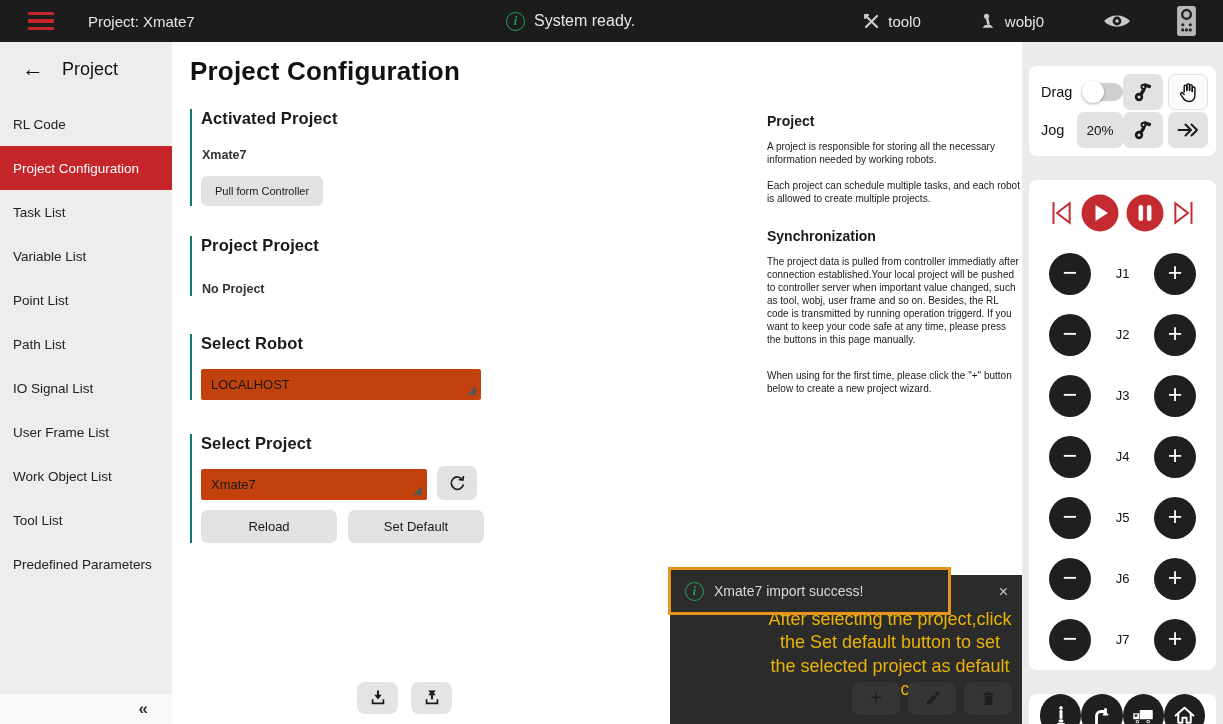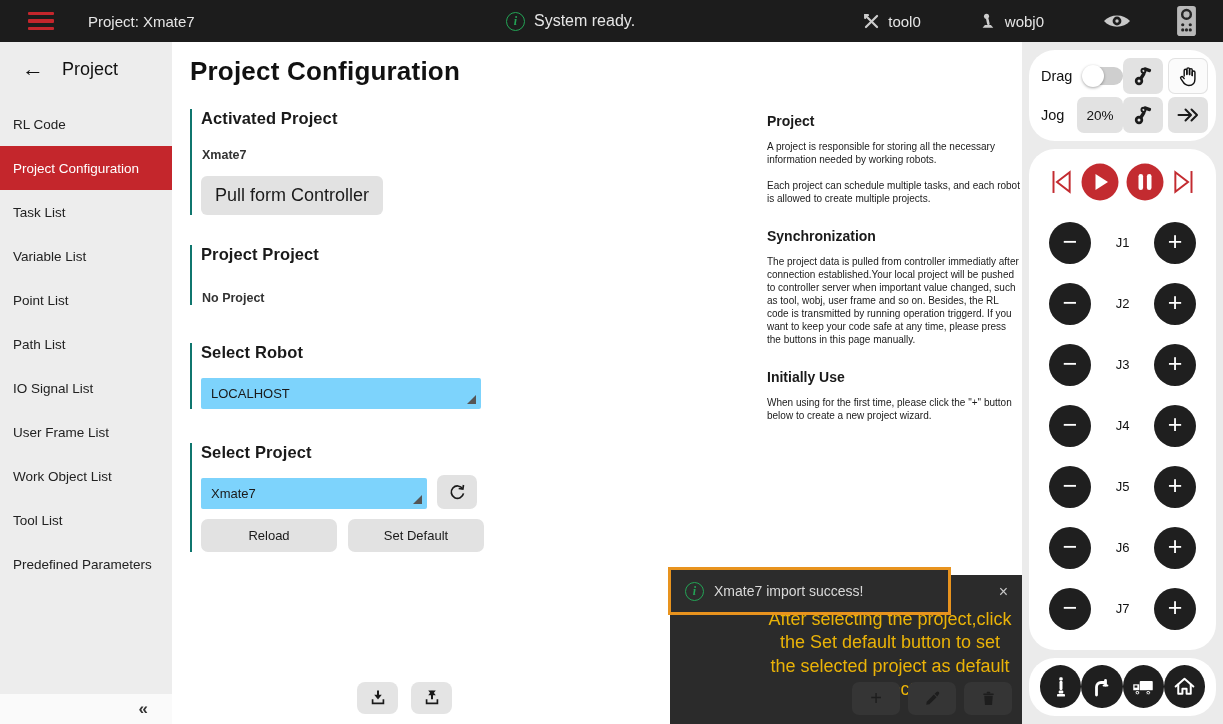--- a/index.html
+++ b/index.html
@@ -40,23 +40,23 @@
 
   
   .main { flex:1; background:#fff; position:relative; padding:14px 0 0 18px; }
   .page-title { font-size:26px; font-weight:bold; color:#111; letter-spacing:0.2px; }
   .cols { display:flex; margin-top:22px; }
   .form-col { width:575px; flex:none; }
   .section { border-left:2px solid #0f766e; padding-left:9px; margin-bottom:30px; }
   .sec-heading { font-size:16.5px; color:#1a1a1a; font-weight:bold; letter-spacing:0.1px; }
   .sec-value { font-size:12.5px; font-weight:bold; color:#333; margin:20px 0 14px 1px; }
   .btn-row { display:flex; gap:7px; }
-  .gbtn { background:#e2e2e2; border:none; border-radius:6px; font-size:18px; color:#1a1a1a;
+  .gbtn { background:#e2e2e2; border:none; border-radius:6px; font-size:11px; color:#1a1a1a;
     padding:9px 14px; cursor:pointer; font-family:inherit; }
-  .dropdown { position:relative; background:#7dd3fc; width:280px; height:31px; border-radius:2px;
+  .dropdown { position:relative; background:#c2410c; width:280px; height:31px; border-radius:2px;
     display:flex; align-items:center; padding-left:10px; font-size:13px; color:#1a1a1a;
     cursor:pointer; margin-top:16px; }
   .dropdown::after { content:""; position:absolute; right:5px; bottom:5px;
     border-left:9px solid transparent; border-bottom:9px solid #555; }
   .dd-narrow { width:226px; }
   .sel-proj-row { display:flex; align-items:flex-end; gap:10px; }
   .refresh-btn { width:40px; height:34px; background:#e2e2e2; border:none; border-radius:7px;
     display:flex; align-items:center; justify-content:center; cursor:pointer; }
   .rl-row { display:flex; gap:11px; margin-top:10px; }
   .wbtn { width:136px; height:33px; background:#e2e2e2; border:none; border-radius:7px;
@@ -83,21 +83,21 @@
     display:flex; align-items:center; justify-content:center; color:#1d1d1d;
     font-size:20px; cursor:pointer; }
   .toast { position:absolute; left:668px; top:567px; width:283px; height:48px;
     background:#2c2c2c; border:3px solid #e8931e; z-index:50;
     display:flex; align-items:center; padding-left:14px; gap:10px; }
   .toast-msg { color:#d9d9d9; font-size:14px; }
 
   
   .jogpanel { width:201px; flex:none; background:#ebebeb; padding:8px 7px; display:flex;
     flex-direction:column; }
-  .card { background:#fff; border-radius:26px; }
+  .card { background:#fff; border-radius:8px;margin-top:16px; }
   .card-drag { height:92px; padding:7px 8px 7px 12px; display:flex; flex-direction:column;
     justify-content:space-between; margin-bottom:8px; }
   .drag-row { display:flex; align-items:center; height:38px; }
   .drag-label { font-size:14.5px; color:#111; width:38px; }
   .toggle { width:40px; height:18px; background:#cfcfcf; border-radius:9px; position:relative;
     margin-left:7px; cursor:pointer; flex:none; }
   .toggle .knob { position:absolute; left:-1px; top:-2px; width:22px; height:22px;
     background:#fff; border-radius:50%; box-shadow:0 1px 3px rgba(0,0,0,.35); }
   .sq-btn { width:40px; height:36px; background:#e2e2e2; border:none; border-radius:7px;
     display:flex; align-items:center; justify-content:center; cursor:pointer;
@@ -253,21 +253,20 @@
       </div>
 
       <div class="help-col">
         <div class="help-h">Project</div>
         <p class="help-p">A project is responsible for storing all the necessary information needed by working robots.</p>
         <p class="help-p">Each project can schedule multiple tasks, and each robot is allowed to create multiple projects.</p>
         <div class="help-gap"></div>
         <div class="help-h">Synchronization</div>
         <p class="help-p">The project data is pulled from controller immediatly after connection established.Your local project will be pushed to controller server when important value changed, such as tool, wobj, user frame and so on. Besides, the RL code is transmitted by running operation triggerd. If you want to keep your code safe at any time, please press the buttons in this page manually.</p>
         <div class="help-gap"></div>
-        <div class="help-h">Initially Use</div>
         <p class="help-p">When using for the first time, please click the "+" button below to create a new project wizard.</p>
       </div>
     </div>
 
     <div class="io-row">
       <button class="io-btn">
         <svg width="20" height="20" viewBox="0 0 24 24">
           <rect x="10.8" y="3" width="2.4" height="6" fill="#1a1a1a"></rect>
           <path d="M7.5 8.2 H16.5 L12 13.8 Z" fill="#1a1a1a"></path>
           <path d="M5.5 13.5 V18.5 H18.5 V13.5" fill="none" stroke="#1a1a1a" stroke-width="2"></path>

